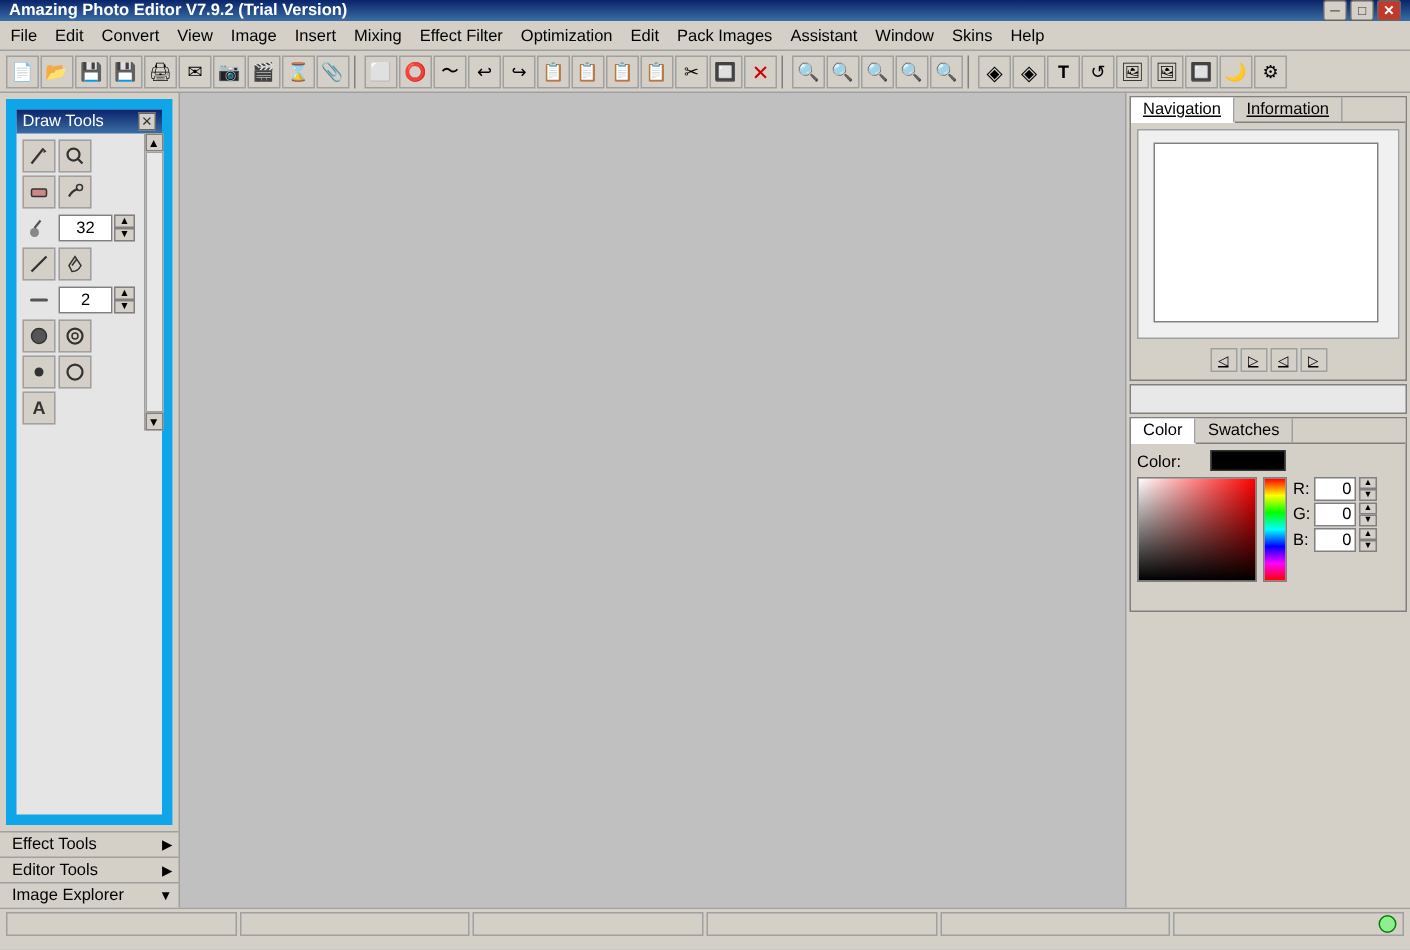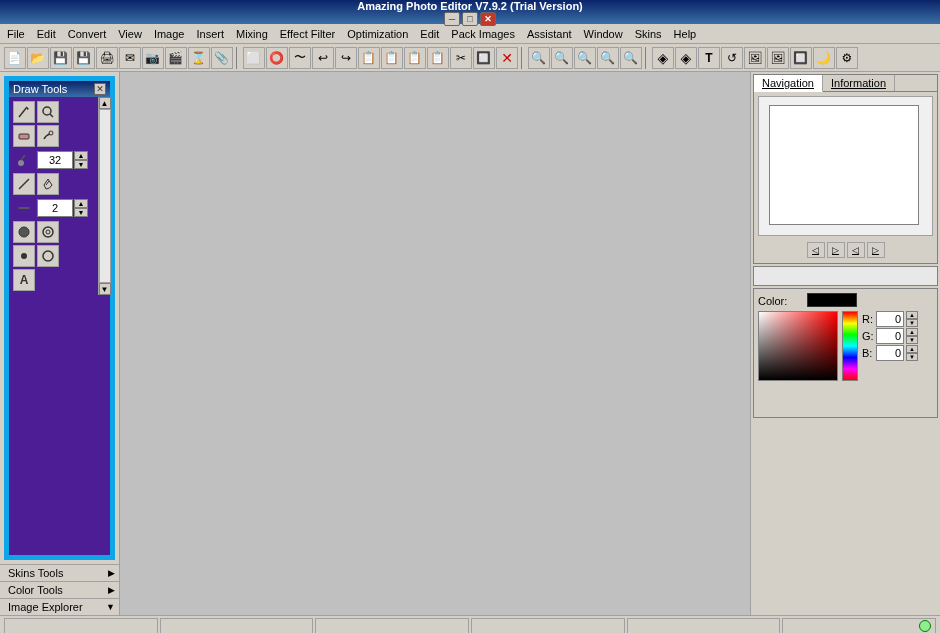--- a/index.html
+++ b/index.html
@@ -2,28 +2,27 @@
 <html><head>
   <meta charset="utf-8">
   <style>
     * { box-sizing: border-box; margin: 0; padding: 0; }
     body { font-family: 'Tahoma', 'Arial', sans-serif; font-size: 11px; background: #d4d0c8; overflow: hidden; width: 940px; height: 633px; }
 
     
     #title-bar {
       background: linear-gradient(to bottom, #0a246a, #3a6ea5);
       color: white;
-      height: 24px;
+      height: 14px;
       display: flex;
       align-items: center;
       padding: 0 6px;
       font-size: 11px;
       font-weight: bold;
       justify-content: space-between;
-      flex-direction: column;
     }
     #title-bar-buttons { display: flex; gap: 2px; }
     .title-btn {
       width: 16px; height: 14px;
       border: 1px solid #666;
       border-radius: 2px;
       display: flex; align-items: center; justify-content: center;
       font-size: 9px; cursor: pointer; color: #333;
     }
     .title-btn.min { background: #d4d0c8; }
@@ -76,23 +75,23 @@
     
     #left-panel {
       width: 120px;
       background: #d4d0c8;
       border-right: 1px solid #a0a0a0;
       display: flex;
       flex-direction: column;
     }
 
     #draw-tools-panel {
-      border: 5px solid #0ea5e9;
+      border: 7px solid #0ea5e9;
       margin: 4px;
-      background: #4c1d95;
+      background: #e5e5e5;
       flex: 1;
     }
     #draw-tools-header {
       background: linear-gradient(to bottom, #0a246a, #3a6ea5);
       color: white;
       padding: 2px 4px;
       display: flex;
       justify-content: space-between;
       align-items: center;
       font-size: 11px;
@@ -608,25 +607,25 @@
         <div id="left-scroll">
           <div class="scroll-arrow">▲</div>
           <div class="v-scroll-track"></div>
           <div class="scroll-arrow">▼</div>
         </div>
       </div>
     </div>
 
 
     <div class="bottom-tools-item">
-      <span>Skins Tools</span>
+      <span>Effect Tools</span>
       <span class="arrow-icon">▶</span>
     </div>
     <div class="bottom-tools-item">
-      <span>Color Tools</span>
+      <span>Editor Tools</span>
       <span class="arrow-icon">▶</span>
     </div>
     <div class="bottom-tools-item">
       <span>Image Explorer</span>
       <span class="arrow-icon">▼</span>
     </div>
   </div>
 
   <div id="canvas-area">
   </div>
@@ -645,20 +644,24 @@
         <div class="nav-btn">◁</div>
         <div class="nav-btn">▷</div>
         <div class="nav-btn">◁</div>
         <div class="nav-btn">▷</div>
       </div>
     </div>
 
     <div id="info-bar-panel"></div>
 
     <div class="right-subpanel" id="color-panel">
+      <div class="tab-bar">
+        <div class="tab active">Color</div>
+        <div class="tab">Swatches</div>
+      </div>
       <div id="color-content">
         <div class="color-label-row">
           <span class="color-label">Color:</span>
           <div class="color-preview-box"></div>
         </div>
         <div class="color-picker-area">
           <div class="gradient-box"></div>
           <div class="hue-bar"></div>
           <div class="rgb-controls">
             <div class="rgb-row">

